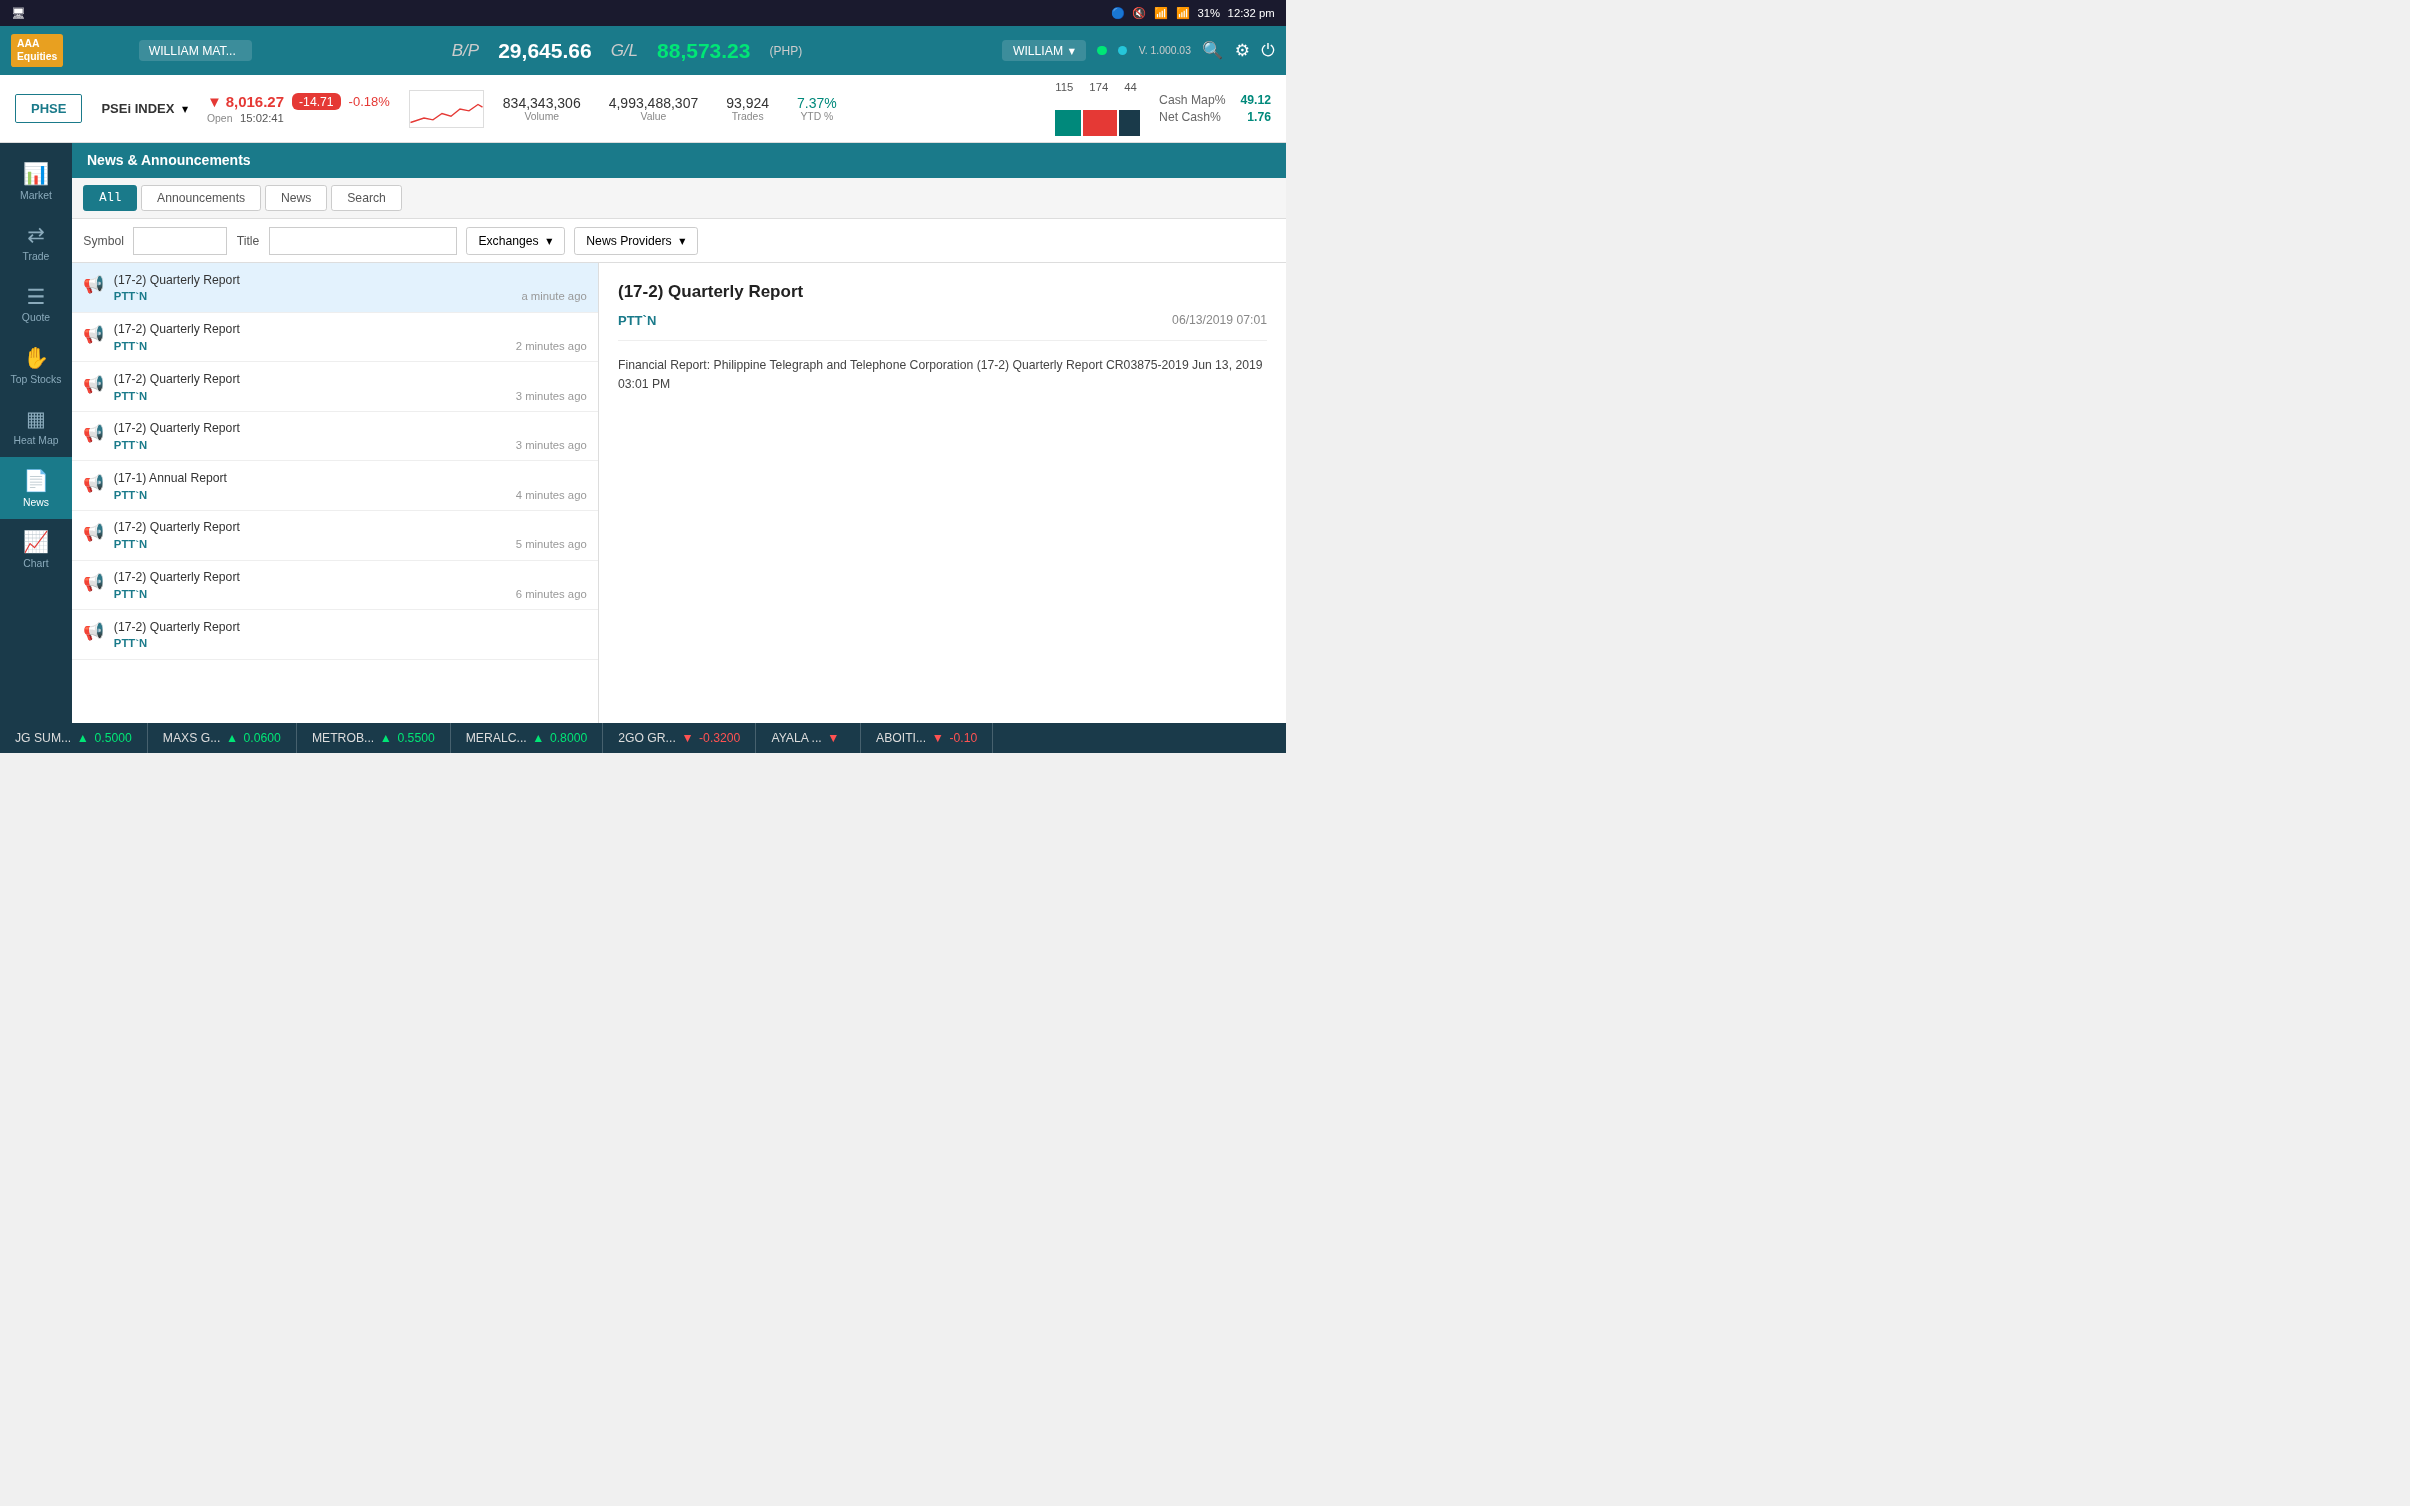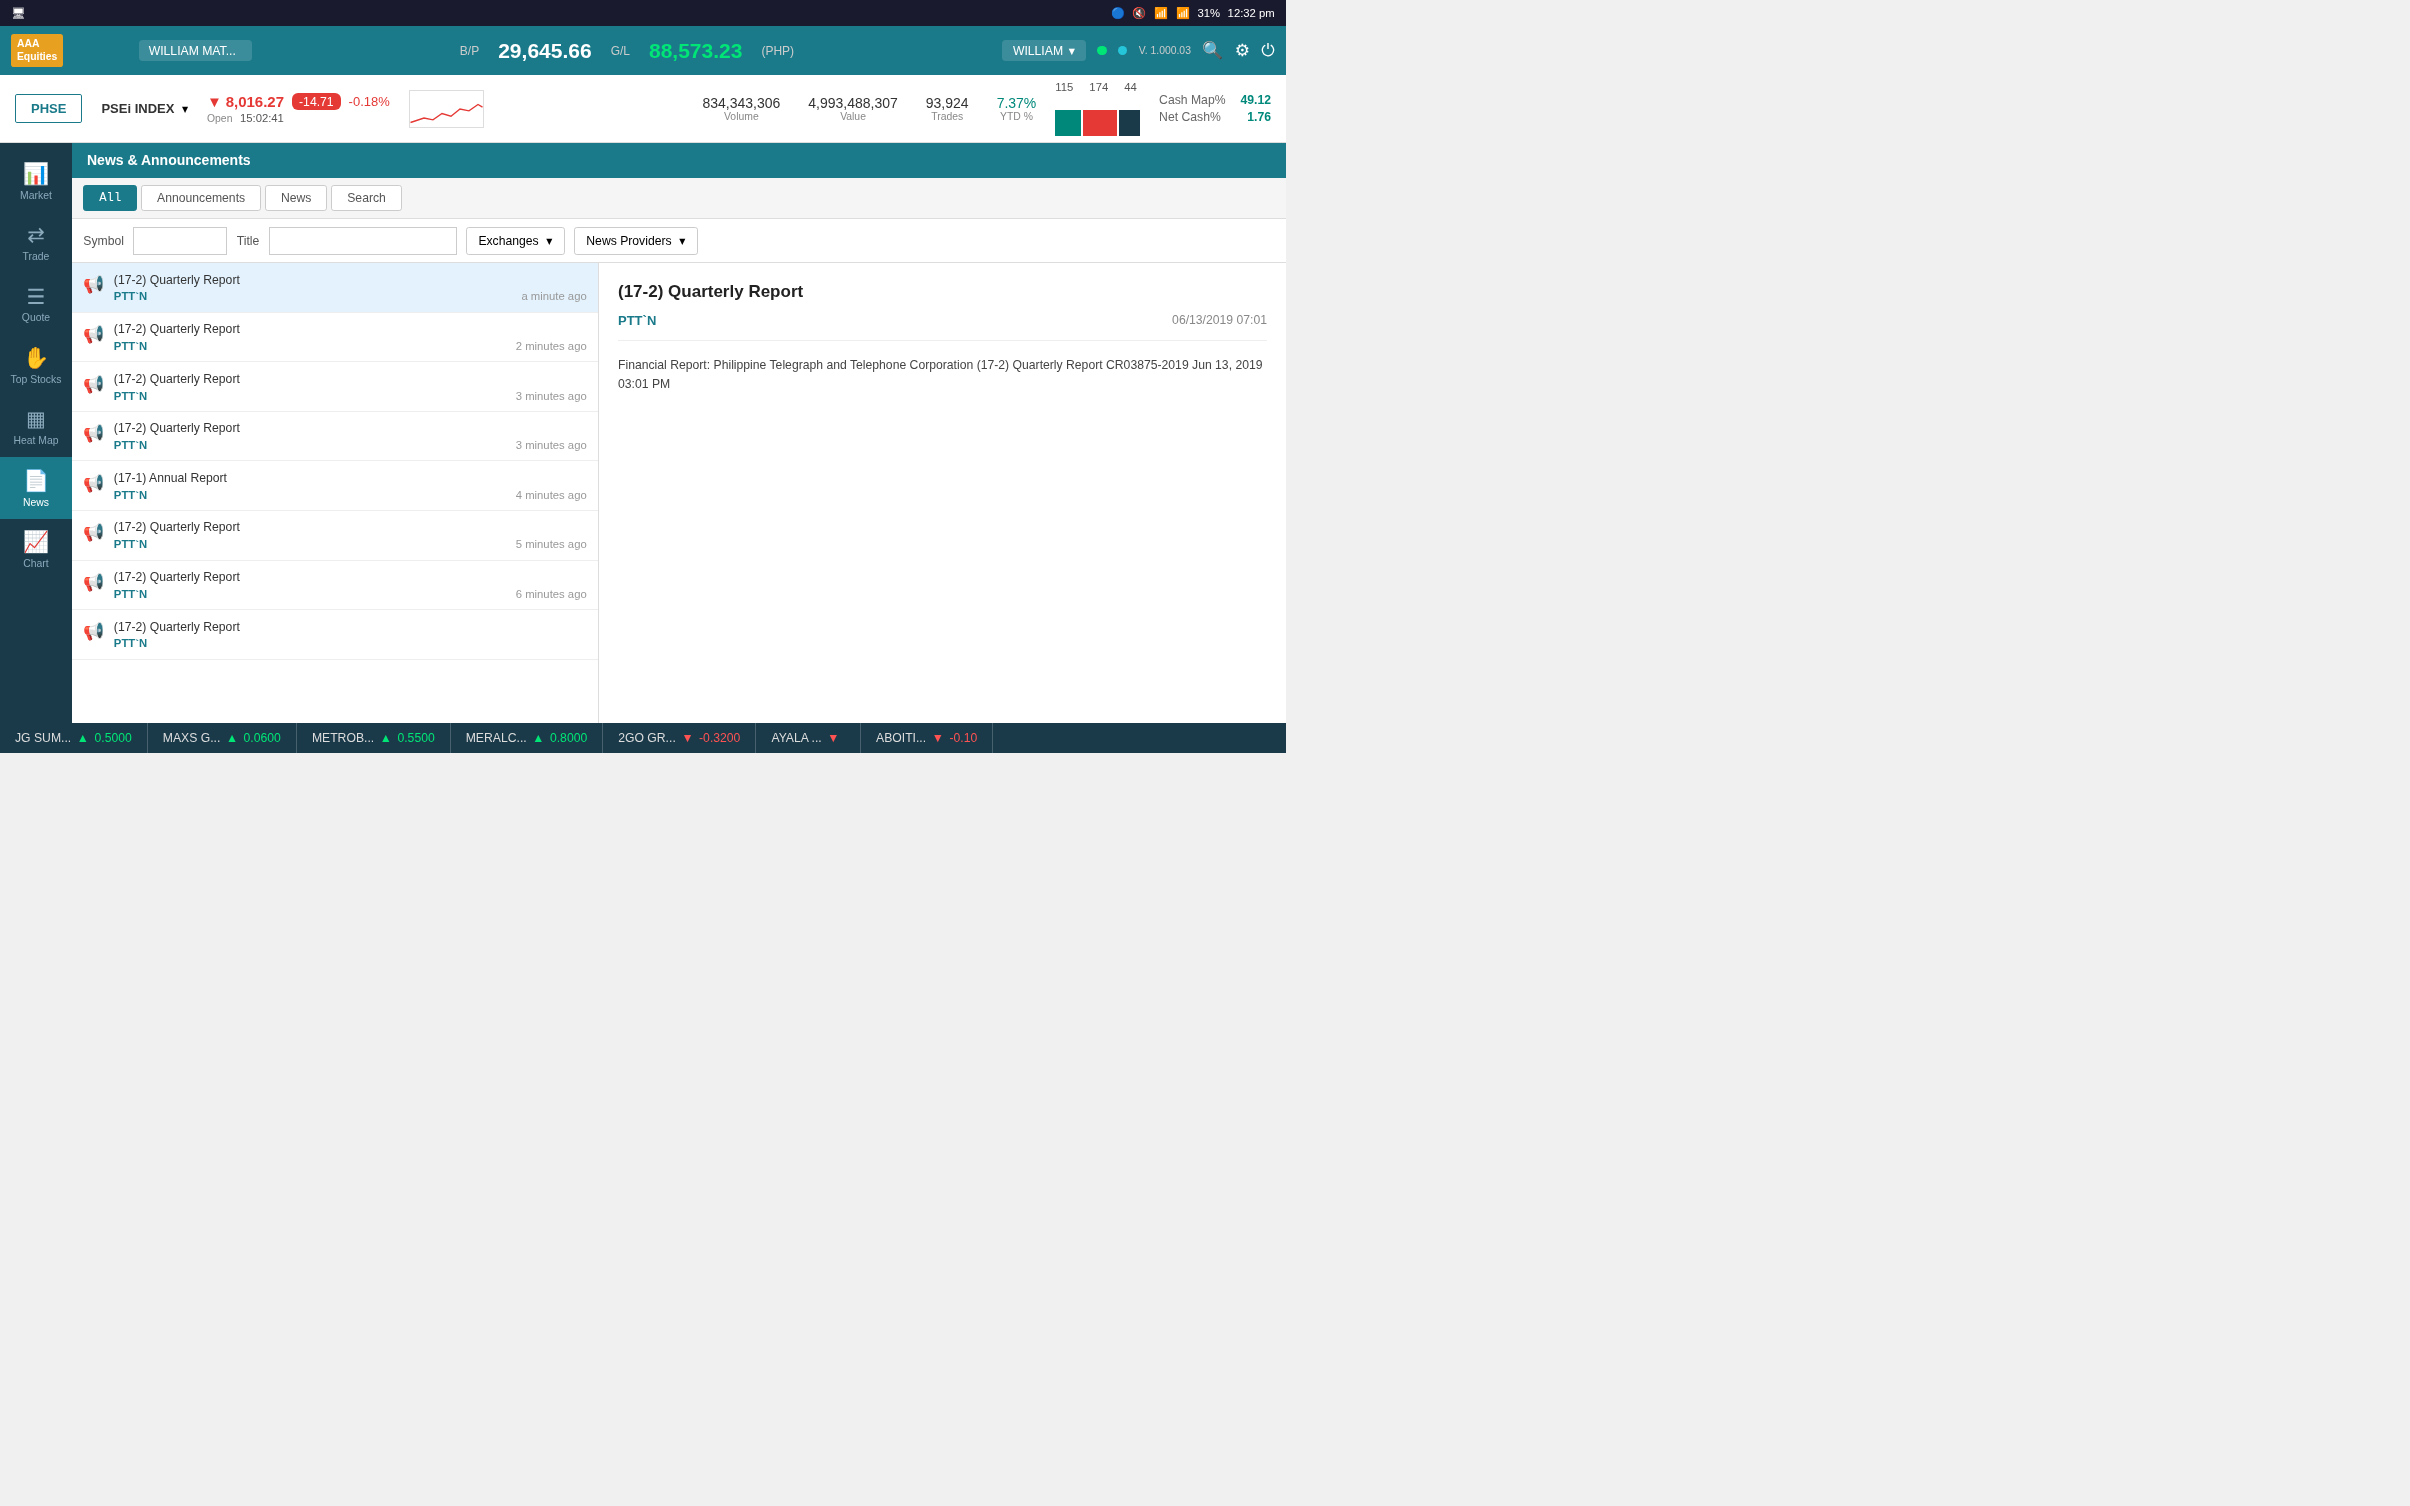--- a/index.html
+++ b/index.html
@@ -52,21 +52,21 @@
       color: white;
       min-width: 113px;
     }
     .bp-gl-area {
       display: flex;
       align-items: center;
       gap: 19px;
       flex: 1;
       justify-content: center;
     }
-    .bp-label { font-size: 12px; color: #ccc; }
+    .bp-label { font-size: 17px; color: #ccc; font-style: italic; }
     .bp-value { font-size: 21px; font-weight: bold; color: white; }
     .gl-value { font-size: 21px; font-weight: bold; color: #00e676; }
     .php-label { font-size: 12px; color: #ccc; }
     .header-right {
       display: flex;
       align-items: center;
       gap: 11.3px;
     }
     .user-btn {
       background: rgba(255,255,255,0.15);
@@ -116,21 +116,20 @@
     .psei-pct { color: #e53935; font-size: 13px; }
     .mini-chart {
       width: 75px;
       height: 38px;
       border: 0.9px solid #ddd;
     }
     .market-stats {
       display: flex;
       gap: 28px;
       flex: 1;
-      justify-content: flex-end;
     }
     .stat-item { text-align: center; }
     .stat-value { font-size: 14px; color: #333; font-weight: 500; }
     .stat-label { font-size: 10.4px; color: #888; }
     .stat-value.green { color: #00897b; }
     .bar-group { display: flex; gap: 1.9px; align-items: center; }
     .bar-green { width: 26px; height: 26px; background: #00897b; }
     .bar-red { width: 34px; height: 26px; background: #e53935; }
     .bar-dark { width: 21px; height: 26px; background: #1a3a4a; }
 

